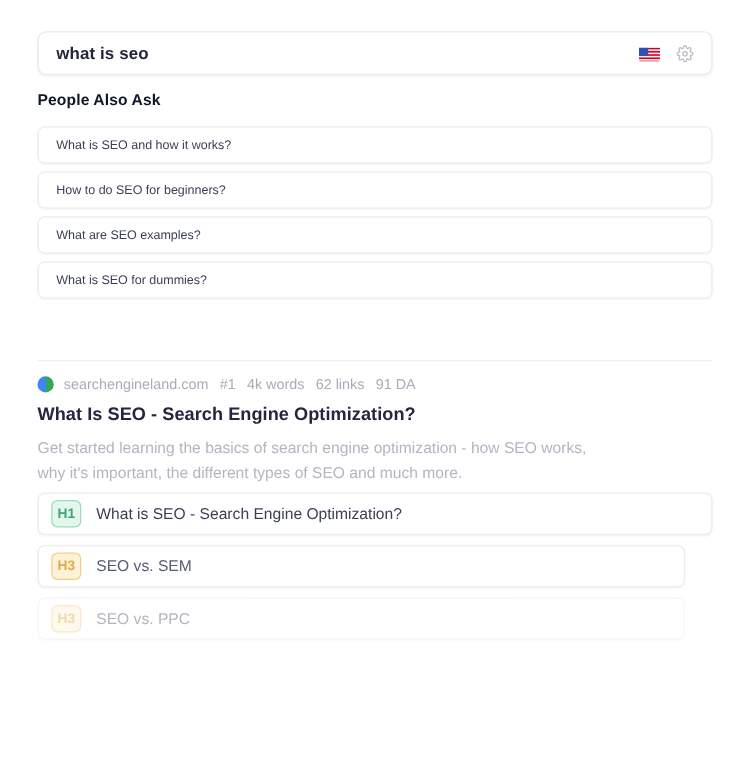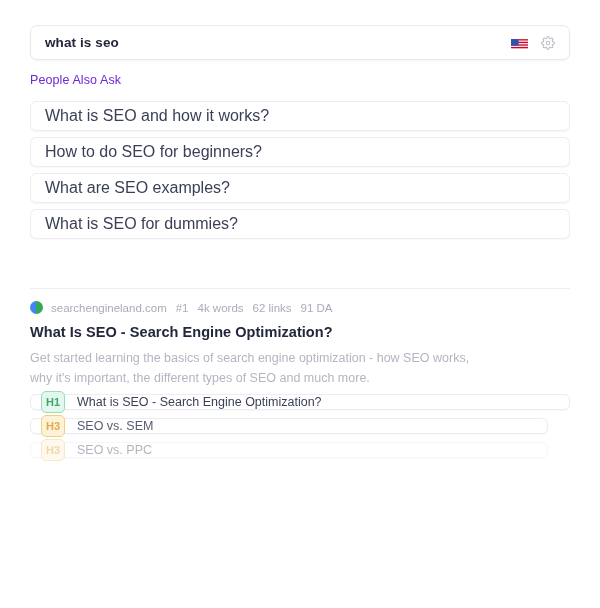--- a/index.html
+++ b/index.html
@@ -68,22 +68,23 @@
     display: block;
     line-height: 0;
   }
 
   
   .section-label {
     position: absolute;
     left: 30px;
     top: 73px;
     font-size: 12.5px;
-    color: #6d28d9;
+    color: #0f172a;
     letter-spacing: 0.1px;
+    font-weight: bold;
   }
 
   
   .paa-list {
     position: absolute;
     left: 30px;
     top: 101px;
     width: 540px;
   }
   .paa-card {
@@ -91,21 +92,21 @@
     width: 540px;
     height: 30px;
     background: #ffffff;
     border: 1px solid #ececf1;
     border-radius: 6px;
     box-shadow: 0 1px 1.5px rgba(20,25,60,0.035);
     display: flex;
     align-items: center;
     padding: 0 14px;
     margin-bottom: 6px;
-    font-size: 16px;
+    font-size: 10px;
     color: #3a3f57;
   }
 
   
   .results-header {
     position: absolute;
     left: 30px;
     top: 261px;
     width: 540px;
     display: flex;
@@ -183,21 +184,21 @@
     width: 540px;
   }
   .heading-row {
     box-sizing: border-box;
     background: #ffffff;
     border: 1px solid #ececf1;
     border-radius: 6px;
     box-shadow: 0 1px 1.5px rgba(20,25,60,0.035);
     display: flex;
     align-items: center;
-    height: 16px;
+    height: 34px;
     padding: 0 10px;
     margin-bottom: 8px;
   }
   .heading-row.lvl1, .heading-row.lvl2 { width: 540px; margin-left: 0; }
   .heading-row.lvl3 { width: 518px; }
   .heading-row.faded { opacity: 0.45; }
 
   .h-badge {
     flex: 0 0 auto;
     width: 24px;

